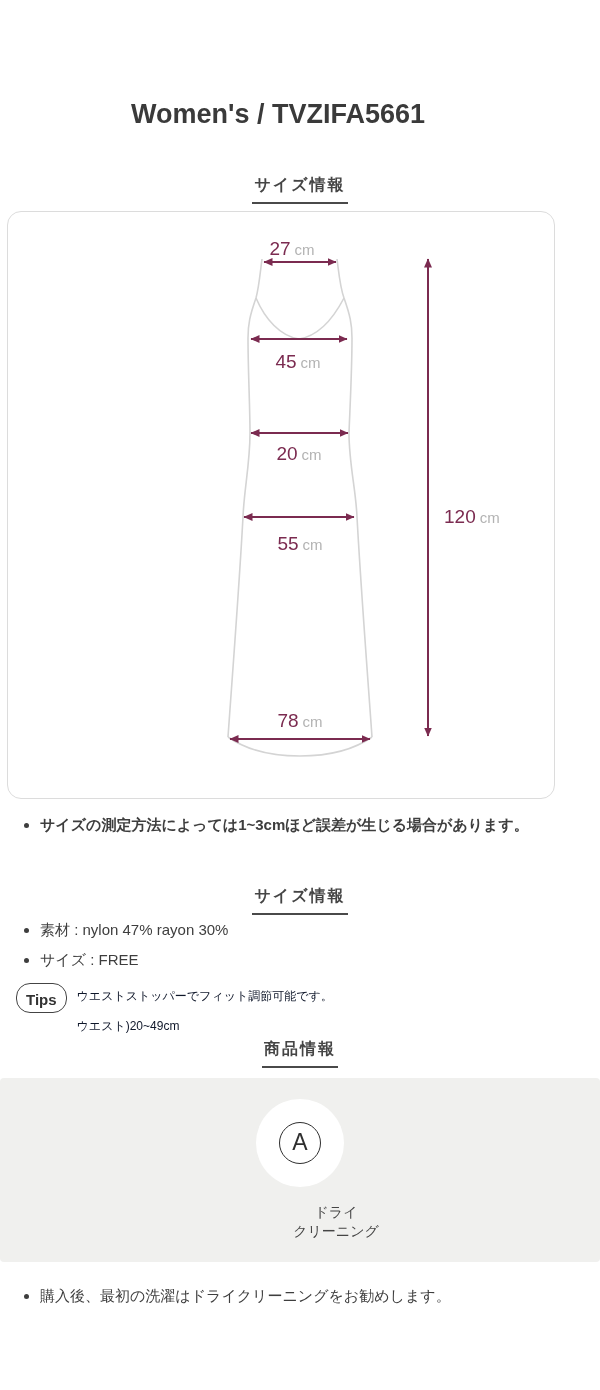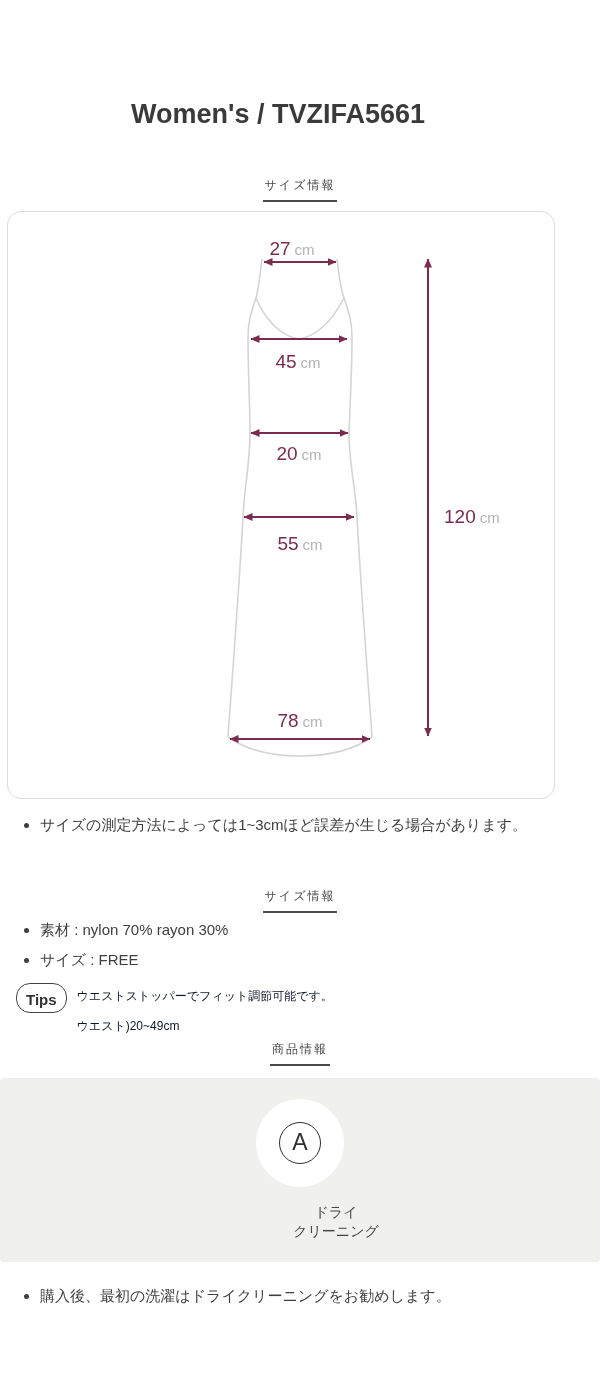--- a/index.html
+++ b/index.html
@@ -3,37 +3,37 @@
 <meta charset="utf-8">
 <style>
   html,body{margin:0;padding:0;background:#ffffff;}
   body{font-family:"Liberation Sans","DejaVu Sans",sans-serif;color:#3e3e3e;}
   .page{position:relative;width:600px;height:1390px;background:#fff;overflow:hidden;}
 
   .title{position:absolute;top:99px;left:0;width:556px;text-align:center;
          font-size:27px;font-weight:600;color:#3a3a3a;}
 
   .sec-head{position:absolute;left:0;width:600px;text-align:center;}
-  .sec-head span{display:inline-block;font-size:12px;font-weight:400;color:#454545;
+  .sec-head span{display:inline-block;font-size:16px;font-weight:700;color:#454545;
                  letter-spacing:2px;padding:0 2px 6px 2px;border-bottom:2px solid #4a4a4a;}
   .head1{top:175px;} .head2{top:886px;} .head3{top:1039px;}
 
   .size-box{position:absolute;left:7px;top:211px;width:548px;height:588px;
             border:1px solid #dcdcdc;border-radius:14px;box-sizing:border-box;}
   .size-box svg{display:block;width:582px;height:586px;}
   .dress{fill:none;stroke:#d4d4d4;stroke-width:1.6;}
   .mline{stroke:#7b2b50;stroke-width:2;}
   .mnum{fill:#7b2b50;font-size:19px;}
   .munit{fill:#b3b3b3;font-size:15px;}
 
   .bullet-list{position:absolute;left:22px;}
   .bullet-item{position:relative;padding-left:18px;font-size:15px;color:#3e3e3e;}
   .bullet-item::before{content:"";position:absolute;left:2px;width:5px;height:5px;
                        border-radius:50%;background:#3e3e3e;}
-  .note-list{top:814px;width:560px;}
+  .note-list{top:814px;width:560px;font-weight:bold;}
   .note-list .bullet-item{line-height:22px;}
   .note-list .bullet-item::before{top:9px;}
   .details-list{top:915px;width:560px;}
   .details-list .bullet-item{line-height:30px;}
   .details-list .bullet-item::before{top:13px;}
   .notes-list{top:1281px;width:538px;}
   .notes-list .bullet-item{line-height:30px;width:520px;}
   .notes-list .bullet-item::before{top:13px;}
 
   .tips-row{position:absolute;left:16px;top:983px;display:flex;align-items:flex-start;}
@@ -106,21 +106,21 @@
       <span>サイズの測定方法によっては1~3cmほど誤差が生じる場合があります。</span>
     </div>
   </div>
 
   <div class="sec-head head2">
     <span>サイズ情報</span>
   </div>
 
   <div class="bullet-list details-list">
     <div class="bullet-item">
-      <span>素材 : nylon 70% rayon 30%</span>
+      <span>素材 : nylon 47% rayon 30%</span>
     </div>
     <div class="bullet-item">
       <span>サイズ : FREE</span>
     </div>
   </div>
 
   <div class="tips-row">
     <div class="tips-badge">Tips</div>
     <div class="tips-text">
       <div class="line1">ウエストストッパーでフィット調節可能です。</div>

